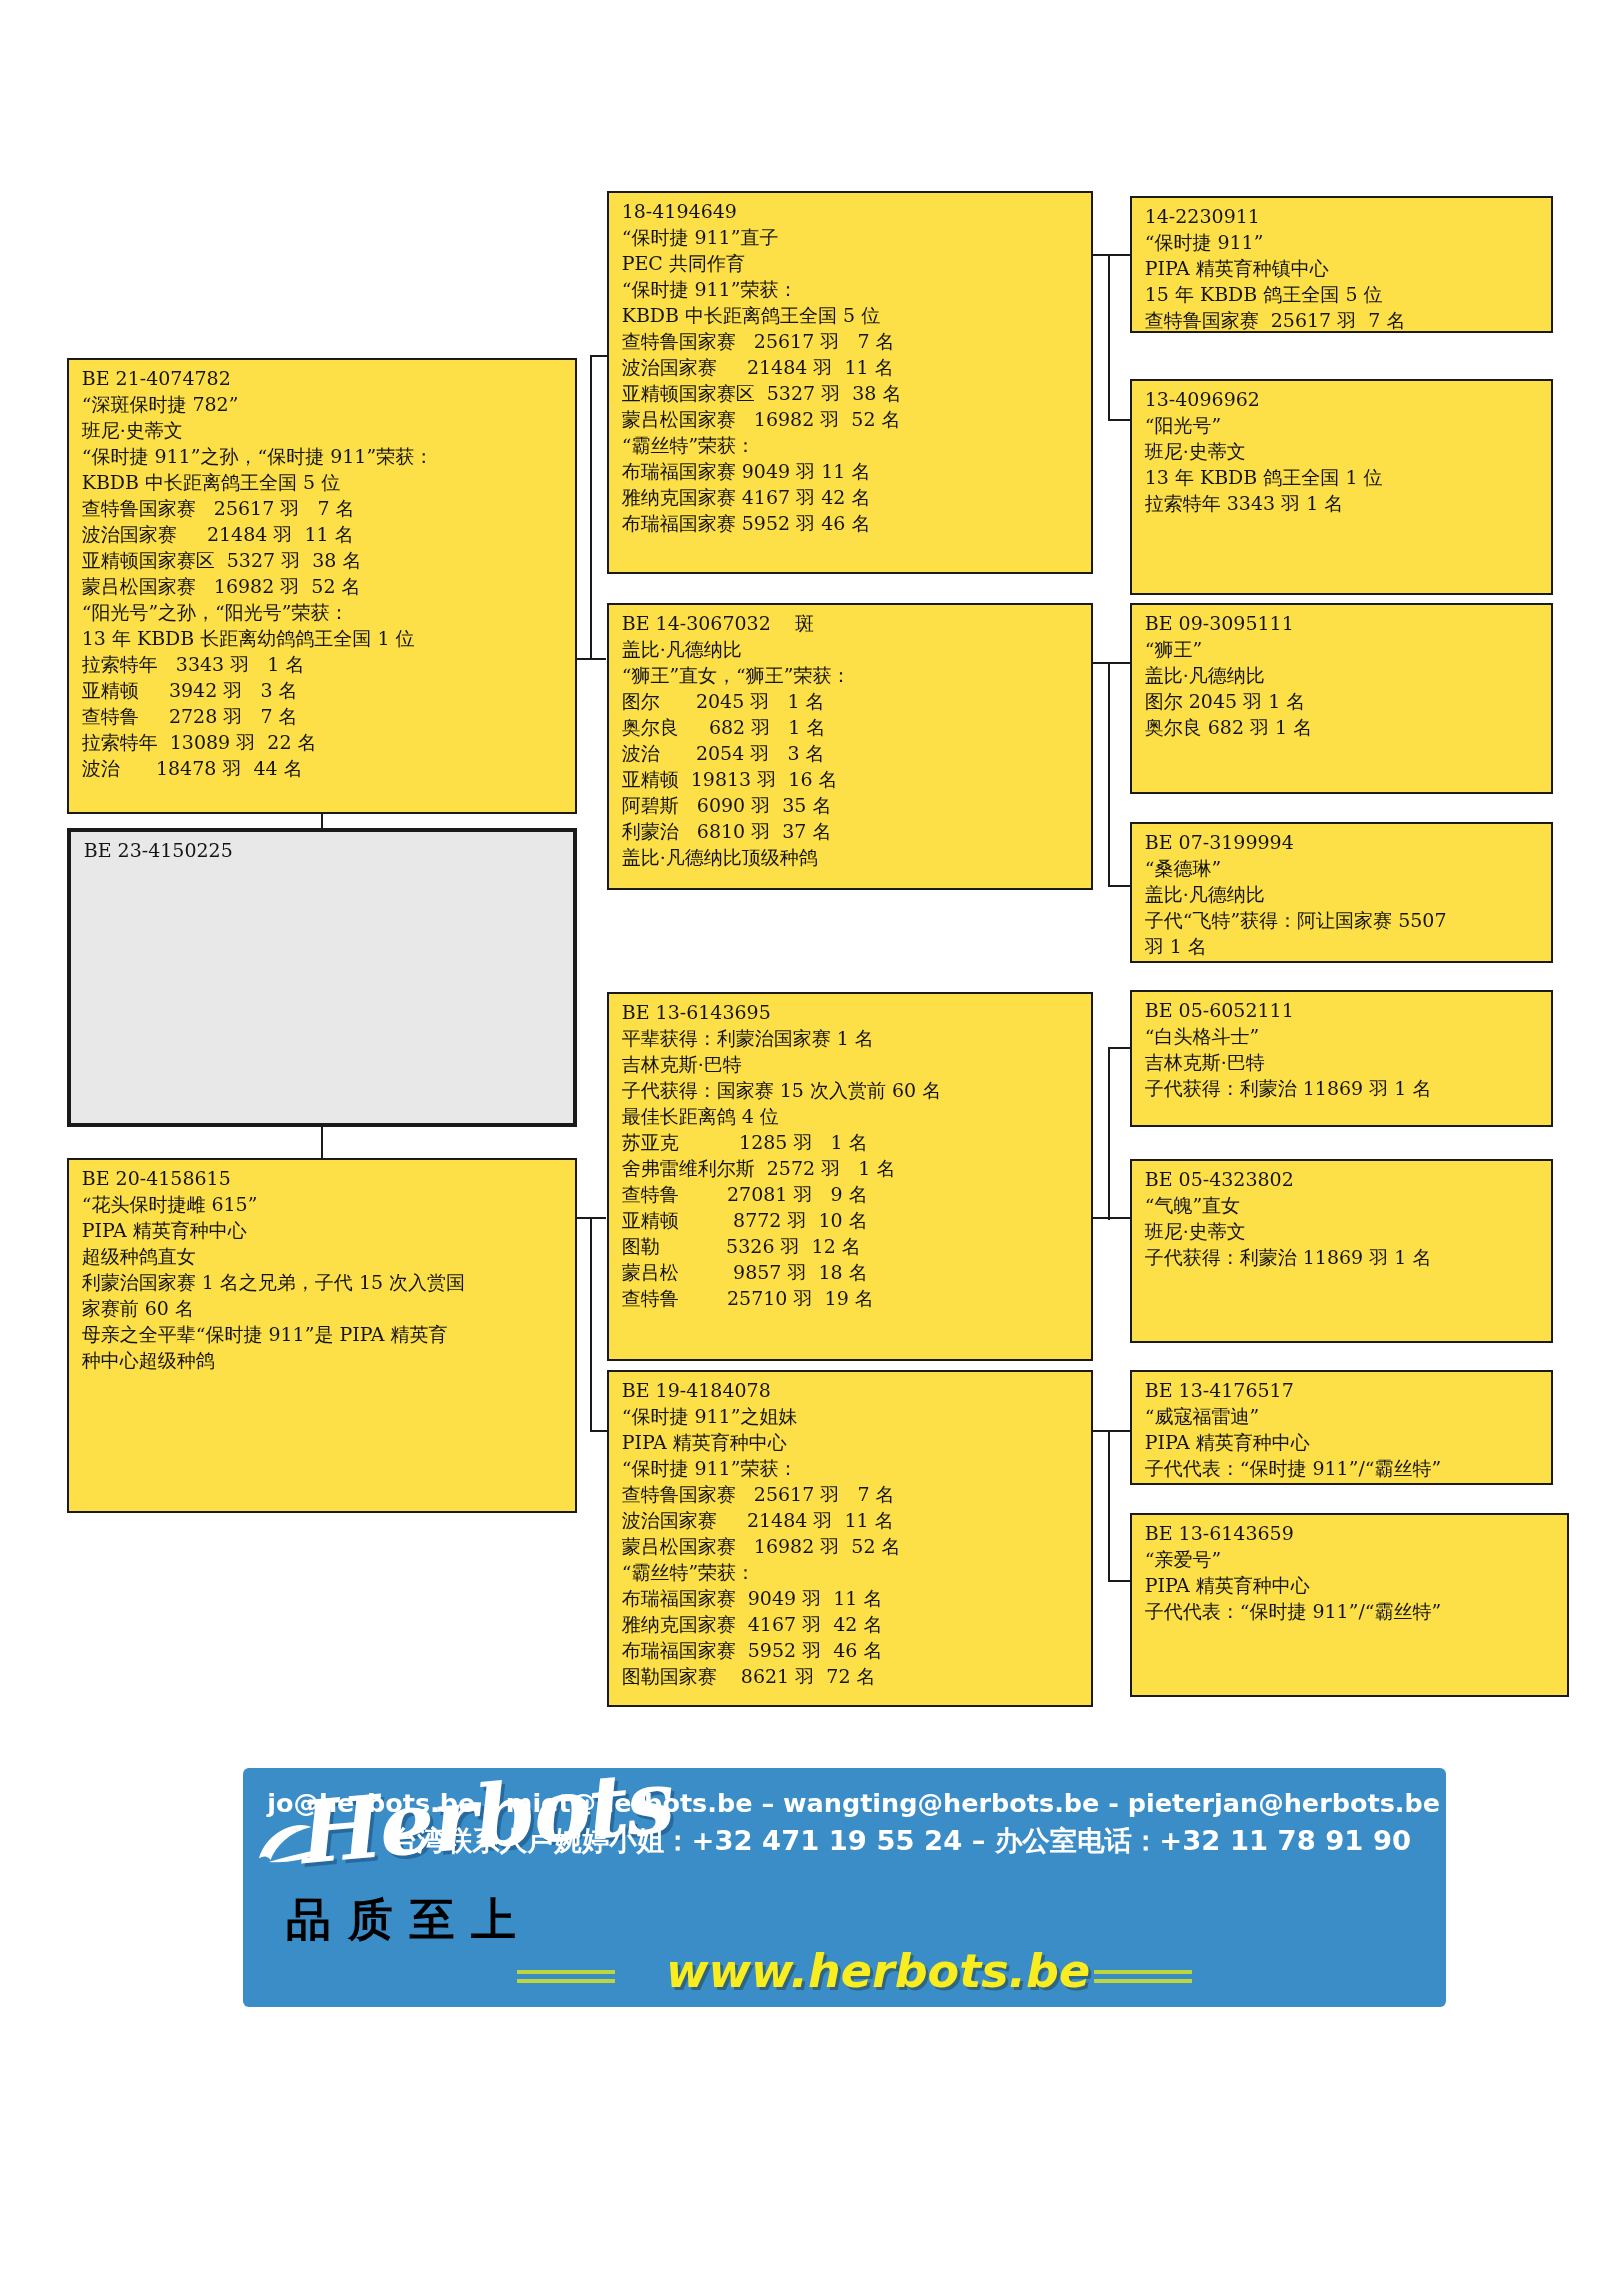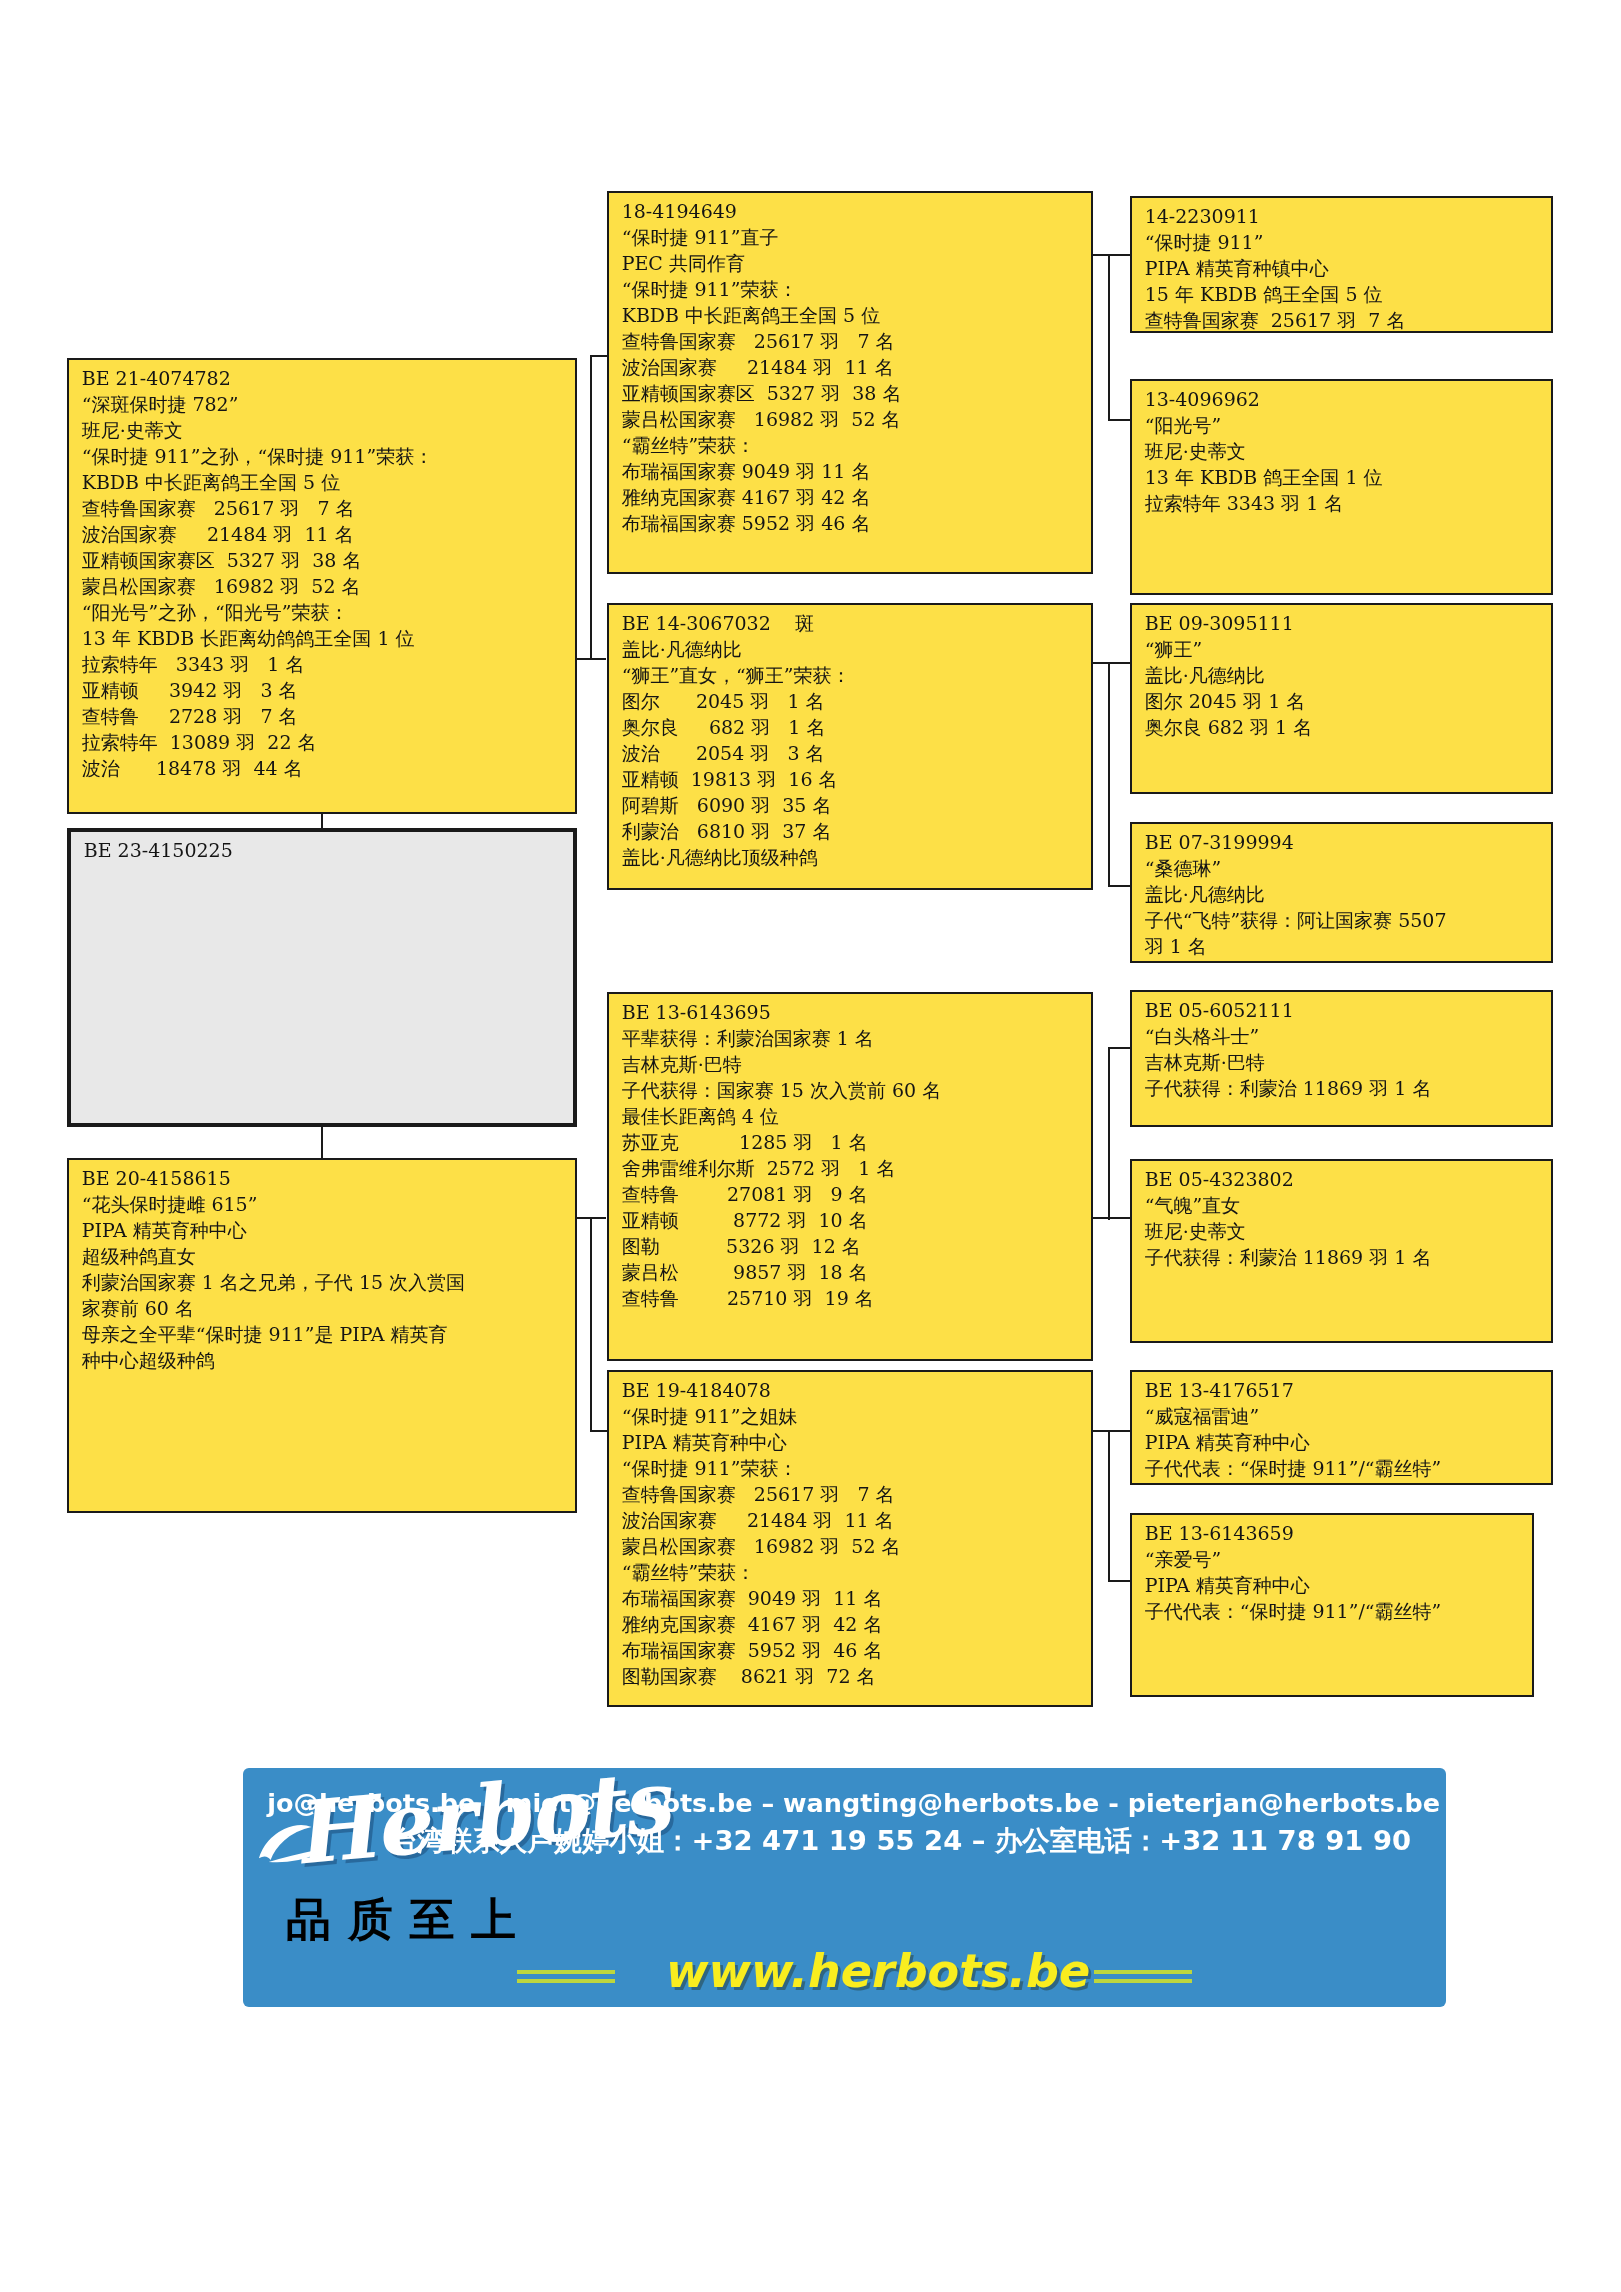--- a/index.html
+++ b/index.html
@@ -20,21 +20,21 @@
   #box-m2       {left:607px; top:603px;  width:486px; height:287px;}
   #box-m3       {left:607px; top:992px; width:486px; height:369px;}
   #box-m4       {left:607px; top:1370px; width:486px; height:337px;}
   #box-r1       {left:1130px;top:196px;  width:423px; height:137px;}
   #box-r2       {left:1130px;top:379px;  width:423px; height:216px;}
   #box-r3       {left:1130px;top:603px;  width:423px; height:191px;}
   #box-r4       {left:1130px;top:822px;  width:423px; height:141px;}
   #box-r5       {left:1130px;top:990px; width:423px; height:137px;}
   #box-r6      {left:1130px;top:1159px; width:423px; height:184px;}
   #box-r7      {left:1130px;top:1370px; width:423px; height:115px;}
-  #box-r8      {left:1130px;top:1513px; width:404px; height:184px;}
+  #box-r8      {left:1130px;top:1513px; width:439px; height:184px;}
 
   .cline{position:absolute;background:#1a1a1a;}
 
   
   #banner{position:absolute;left:243px;top:1768px;width:1203px;height:239px;border-radius:5.9px;overflow:hidden;}
   #banner .btxt{position:absolute;color:#ffffff;font-family:"DejaVu Sans","Liberation Sans",sans-serif;white-space:nowrap;}
   #logo-script{position:absolute;left:57px;top:-2px;color:#ffffff;
        font-family:"DejaVu Serif","Liberation Serif",serif;font-style:italic;font-weight:bold;
        font-size:86px;transform:rotate(-5deg);text-shadow:2.9px 3.9px 0 rgba(10,40,80,.35);letter-spacing:-2px;}
   #logo-sub{position:absolute;left:43px;top:122px;color:#000000;font-weight:bold;font-size:45px;

